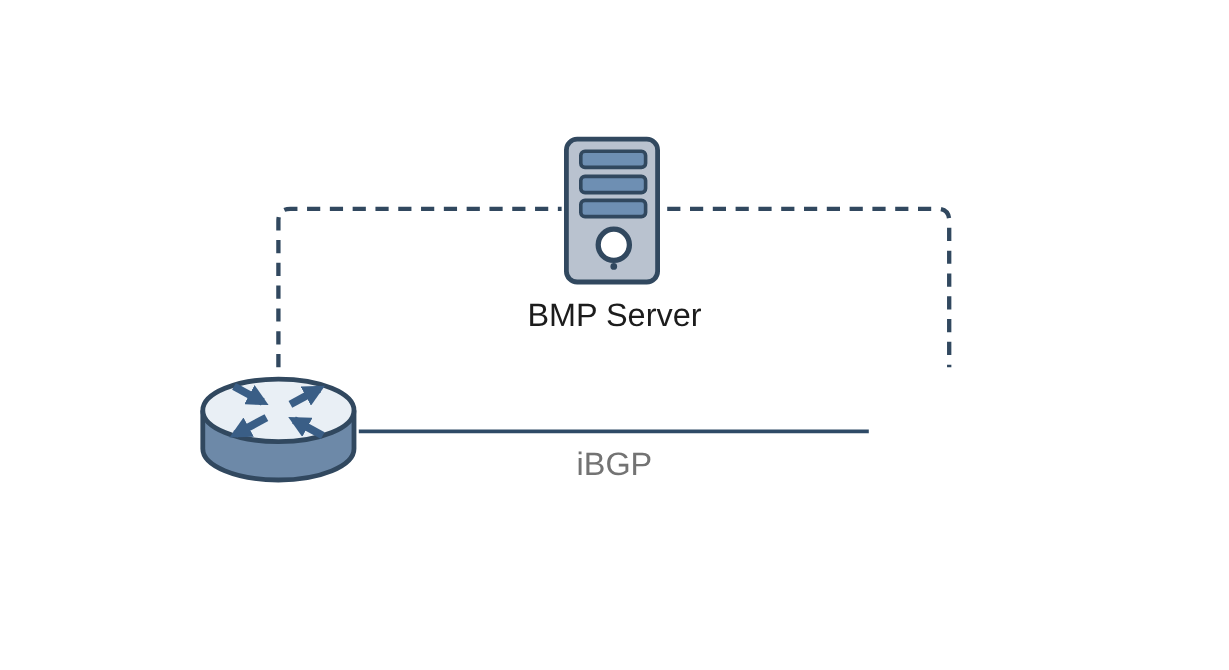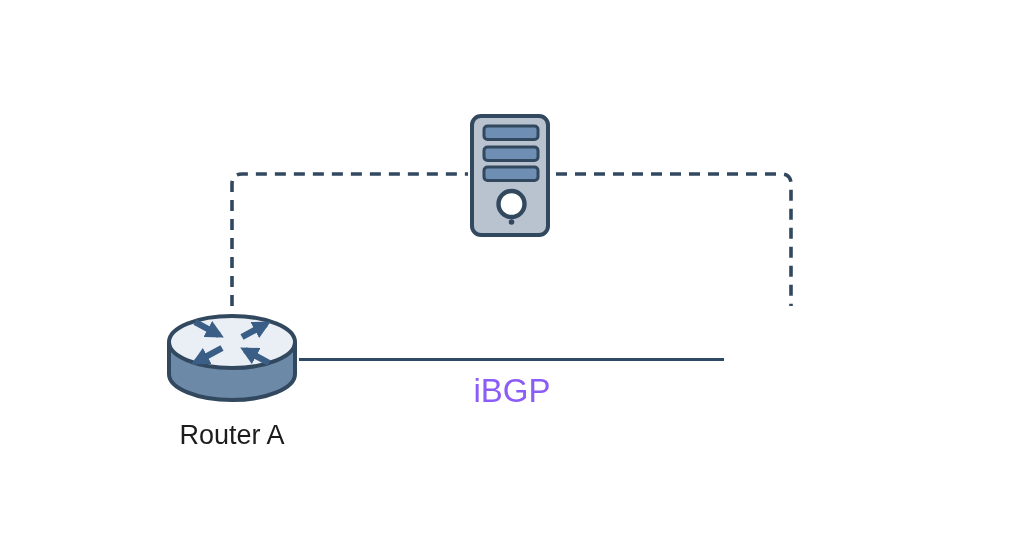--- a/index.html
+++ b/index.html
@@ -46,22 +46,22 @@
     white-space: nowrap;
     line-height: 1.15;
   }
   .node-server .node-label { margin-top: 7px; }
   .node-router-a .node-label, .node-router-b .node-label { margin-top: 12px; }
   .edge-label {
     position: absolute;
     left: 512px;
     top: 372px;
     transform: translateX(-50%);
-    font-size: 33px;
-    color: #8b5cf6;
+    font-size: 27px;
+    color: #737373;
     white-space: nowrap;
   }
 </style>
 </head>
 <body>
 
 <div class="canvas">
 
   <svg class="links-layer" viewBox="0 0 1024 558" xmlns="http://www.w3.org/2000/svg">
     <path class="link-dashed" d="M 232 306 L 232 184 Q 232 174 242 174 L 468 174"></path>
@@ -71,37 +71,37 @@
 
   <div class="node node-server">
     <svg width="94" height="132" viewBox="0 0 94 132" xmlns="http://www.w3.org/2000/svg">
       <rect x="7" y="7" width="76" height="119" rx="9" fill="#b9c2cf" stroke="#31485f" stroke-width="4"></rect>
       <rect x="19" y="17" width="54" height="13.5" rx="3.5" fill="#6e8fb3" stroke="#31485f" stroke-width="3"></rect>
       <rect x="19" y="38" width="54" height="13.5" rx="3.5" fill="#6e8fb3" stroke="#31485f" stroke-width="3"></rect>
       <rect x="19" y="58" width="54" height="13.5" rx="3.5" fill="#6e8fb3" stroke="#31485f" stroke-width="3"></rect>
       <circle cx="46.5" cy="95" r="13" fill="#ffffff" stroke="#31485f" stroke-width="4.4"></circle>
       <circle cx="46.5" cy="113" r="2.8" fill="#31485f"></circle>
     </svg>
+    <div class="node-label">BMP Server</div>
   </div>
 
   <div class="node node-router-a">
     <svg width="140" height="96" viewBox="0 0 140 96" xmlns="http://www.w3.org/2000/svg">
       <defs>
         <marker id="ah-a" viewBox="0 0 10 10" refX="7" refY="5" markerWidth="2.8" markerHeight="2.8" orient="auto">
           <path d="M0,0 L10,5 L0,10 Z" fill="#3a5e86"></path>
         </marker>
       </defs>
       <path d="M 7 30 L 7 62 A 63 26 0 0 0 133 62 L 133 30" fill="#6d89a8" stroke="#31485f" stroke-width="4" stroke-linejoin="round"></path>
       <ellipse cx="70" cy="30" rx="63" ry="26" fill="#e9eff5" stroke="#31485f" stroke-width="4"></ellipse>
       <g stroke="#3a5e86" stroke-width="6.5" stroke-linecap="butt">
         <line x1="33" y1="10" x2="57" y2="23" marker-end="url(#ah-a)"></line>
         <line x1="80" y1="25" x2="104" y2="12" marker-end="url(#ah-a)"></line>
         <line x1="60" y1="36" x2="34" y2="50" marker-end="url(#ah-a)"></line>
         <line x1="107" y1="51" x2="83" y2="38" marker-end="url(#ah-a)"></line>
       </g>
     </svg>
-    <div class="node-label">Router A</div>
   </div>
 
 
   <div class="edge-label">iBGP</div>
 
 </div>
 
 </body></html>

